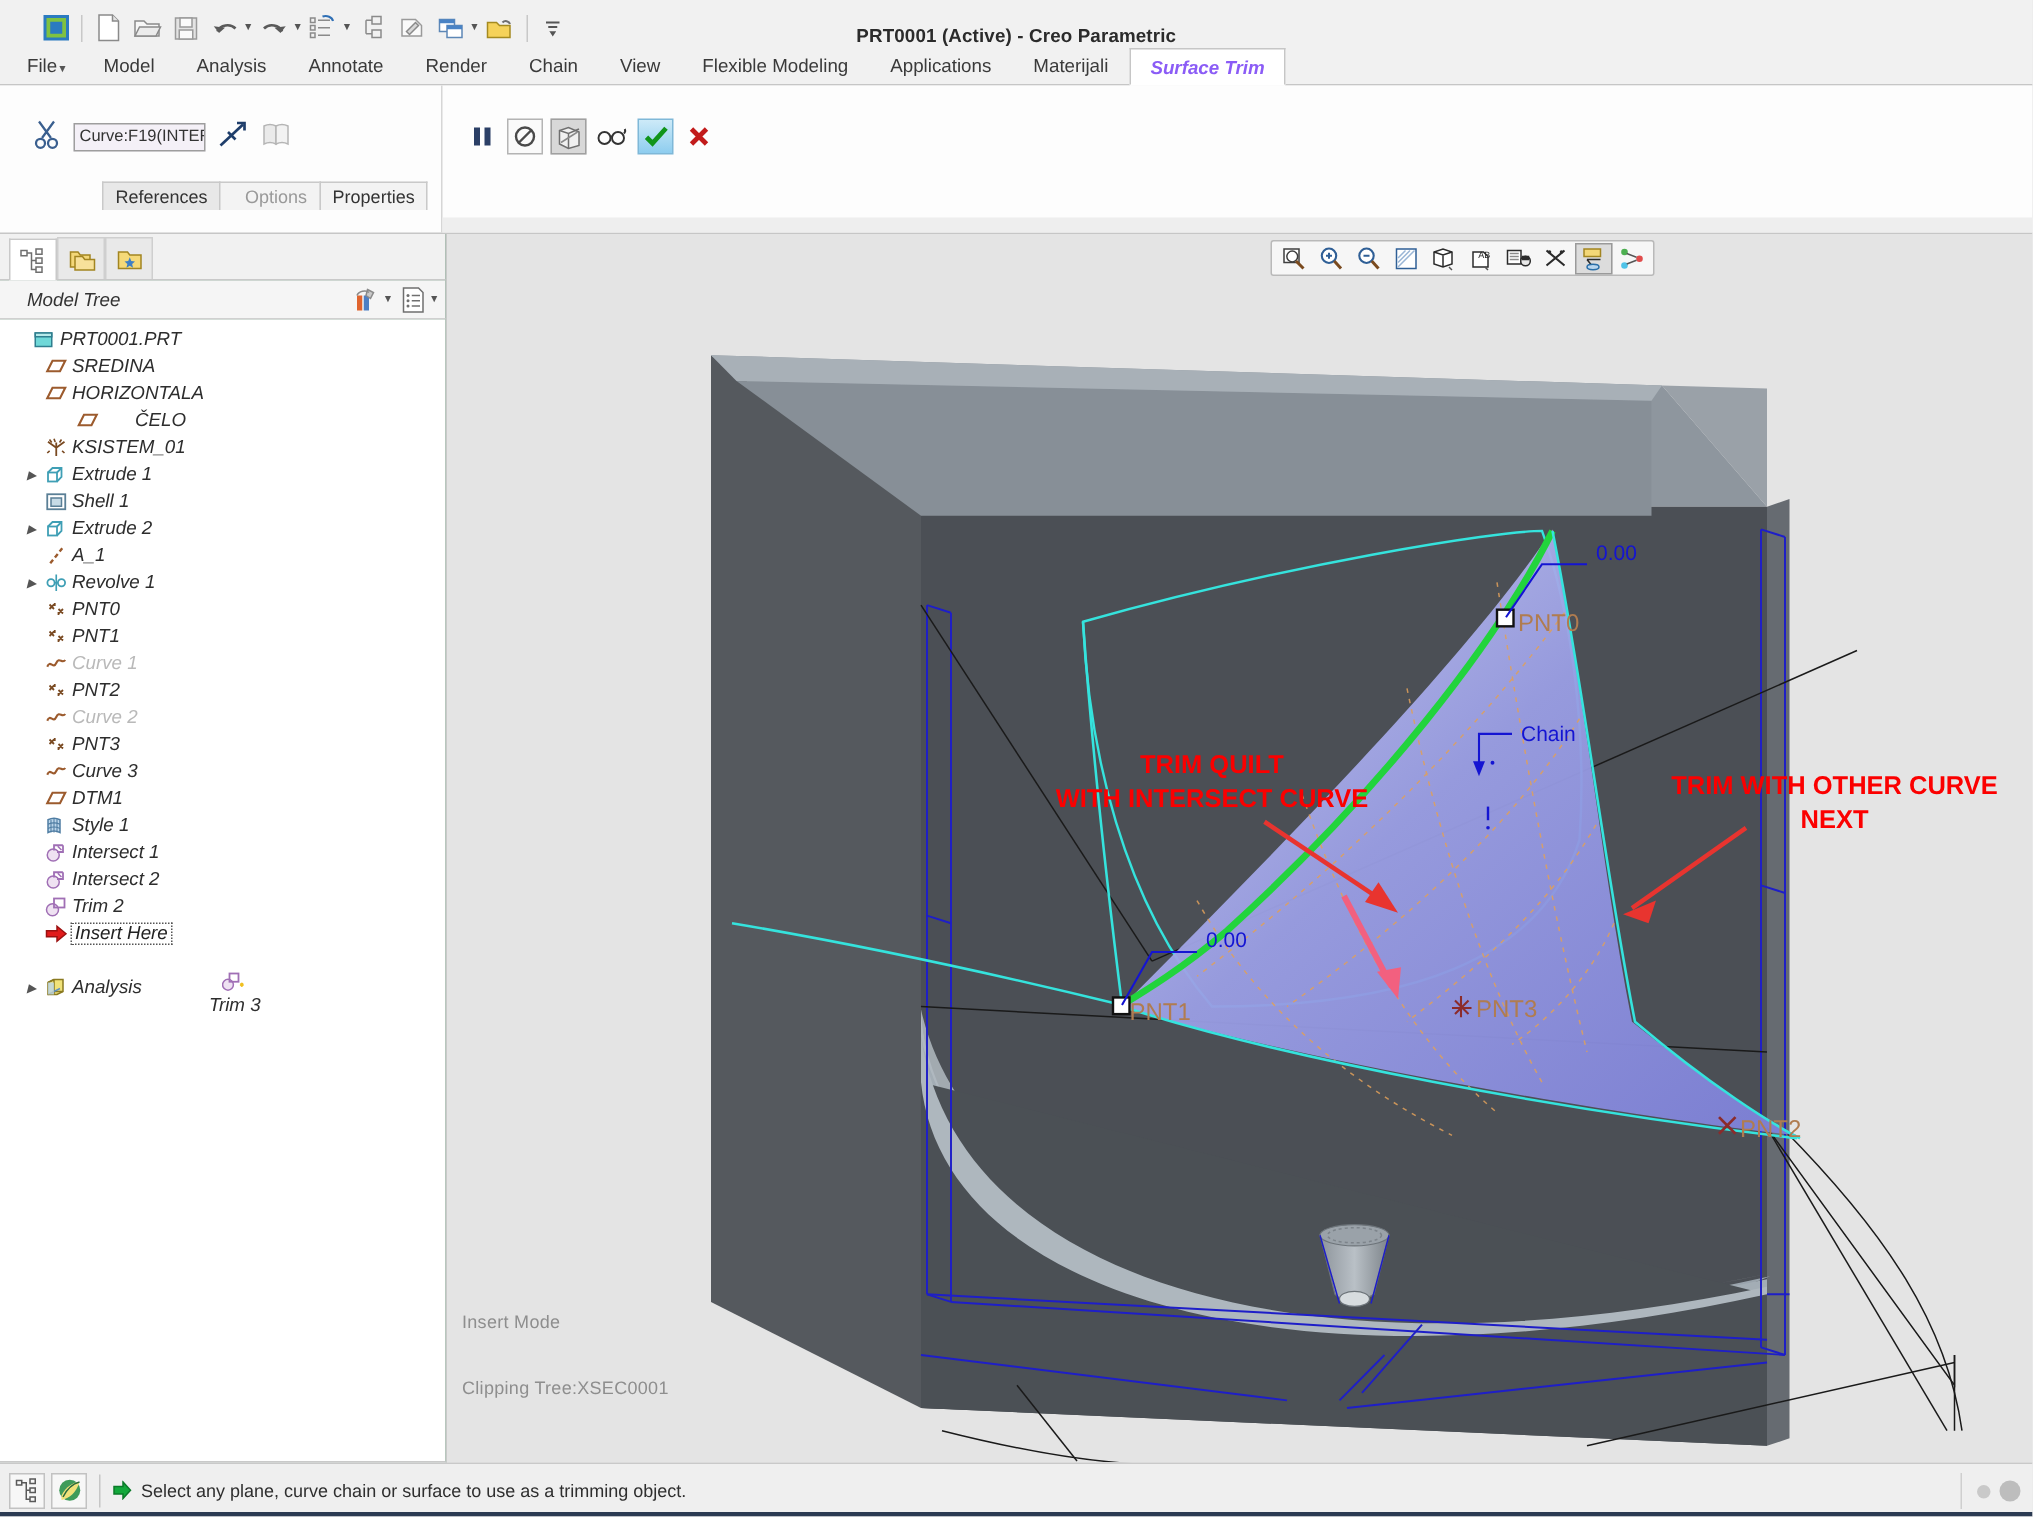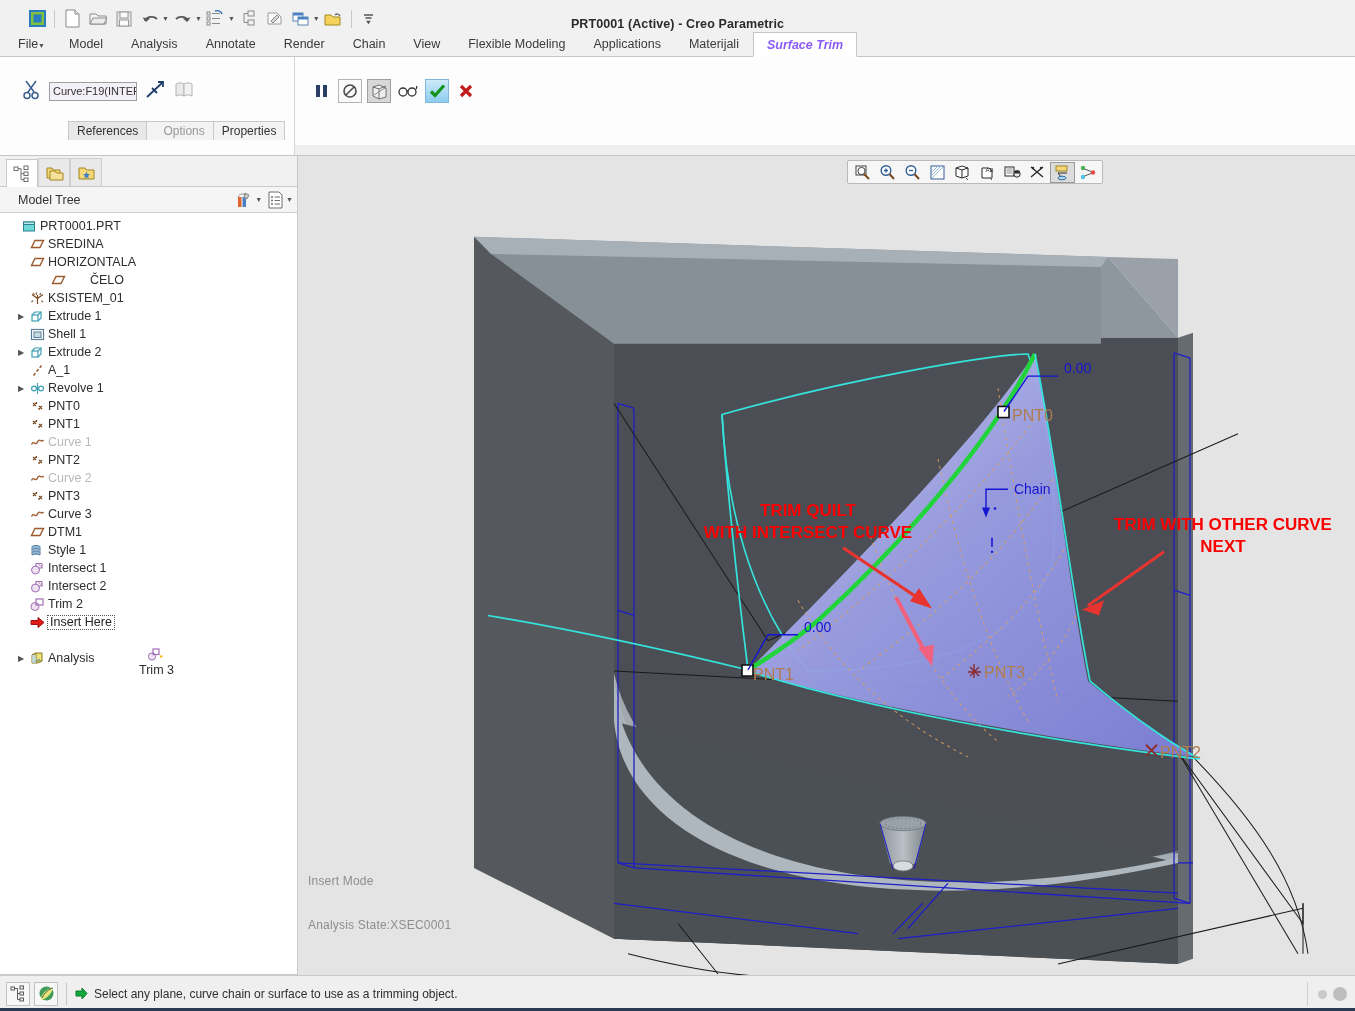--- a/index.html
+++ b/index.html
@@ -68,21 +68,21 @@
   .cbtn { width:24px; height:24px; display:flex; align-items:center; justify-content:center; cursor:default; }
   .cbtn.box { border:1px solid #b4b4b4; background:#fafafa; }
   .cbtn.boxon { border:1px solid #a0a0a0; background:#d8d8d8; }
   .cbtn.ok { border:1px solid #7fb8d8; background:linear-gradient(#cdeaf8,#8ecdef); }
   .dash-strip { position:absolute; left:0; right:0; bottom:0; height:10px; background:#eeeeee; }
 
   
   .main { flex:1; display:flex; min-height:0; }
 
   
-  .nav { width:298px; flex:0 0 298px; background:#14532d; display:flex; flex-direction:column; border-right:1px solid #c9c9c9; }
+  .nav { width:298px; flex:0 0 298px; background:#14532d; display:flex; flex-direction:column; border-right:1px solid #c9c9c9;font-style:italic; }
   .nav-tabs { height:31px; display:flex; align-items:flex-end; padding-left:6px; border-bottom:1px solid #c9c9c9; background:#f1f1f1; }
   .ntab { width:32px; height:28px; display:flex; align-items:center; justify-content:center;
           border:1px solid transparent; border-bottom:none; cursor:default; }
   .ntab.active { background:#fff; border-color:#c9c9c9; margin-bottom:-1px; }
   .ntab.shaded { background:#e9e9e9; border-color:#cfcfcf; }
 
   .mt-header {
     height:26px; display:flex; align-items:center; background:#f5f5f5;
     border-bottom:1px solid #d0d0d0; padding:0 4px 0 18px;
   }
@@ -698,21 +698,21 @@
           <svg width="17" height="17" viewBox="0 0 17 17">
               <circle cx="4" cy="4" r="2.2" fill="#4caf50"></circle>
               <circle cx="4" cy="13" r="2.2" fill="#4fc3e8"></circle>
               <circle cx="14" cy="8.5" r="2.2" fill="#e04b4b"></circle>
               <path d="M5.5 5L12 7.5M5.5 12L12 9.5" stroke="#555"></path>
             </svg>
         </div>
       </div>
 
       <div class="vp-text" id="insert-mode">Insert Mode</div>
-      <div class="vp-text" id="clip-state">Analysis State:XSEC0001</div>
+      <div class="vp-text" id="clip-state">Clipping Tree:XSEC0001</div>
 
       <svg class="scene" viewBox="0 0 1057 811" preserveAspectRatio="none">
         <defs>
           <linearGradient id="quiltGrad" x1="0" y1="0" x2="1" y2="1">
             <stop offset="0%" stop-color="#cdd0f4"></stop>
             <stop offset="45%" stop-color="#9a9ee4"></stop>
             <stop offset="100%" stop-color="#7d80d8"></stop>
           </linearGradient>
           <linearGradient id="revGrad" x1="0" y1="0" x2="0.3" y2="1">
             <stop offset="0%" stop-color="#c3cbd3"></stop>

